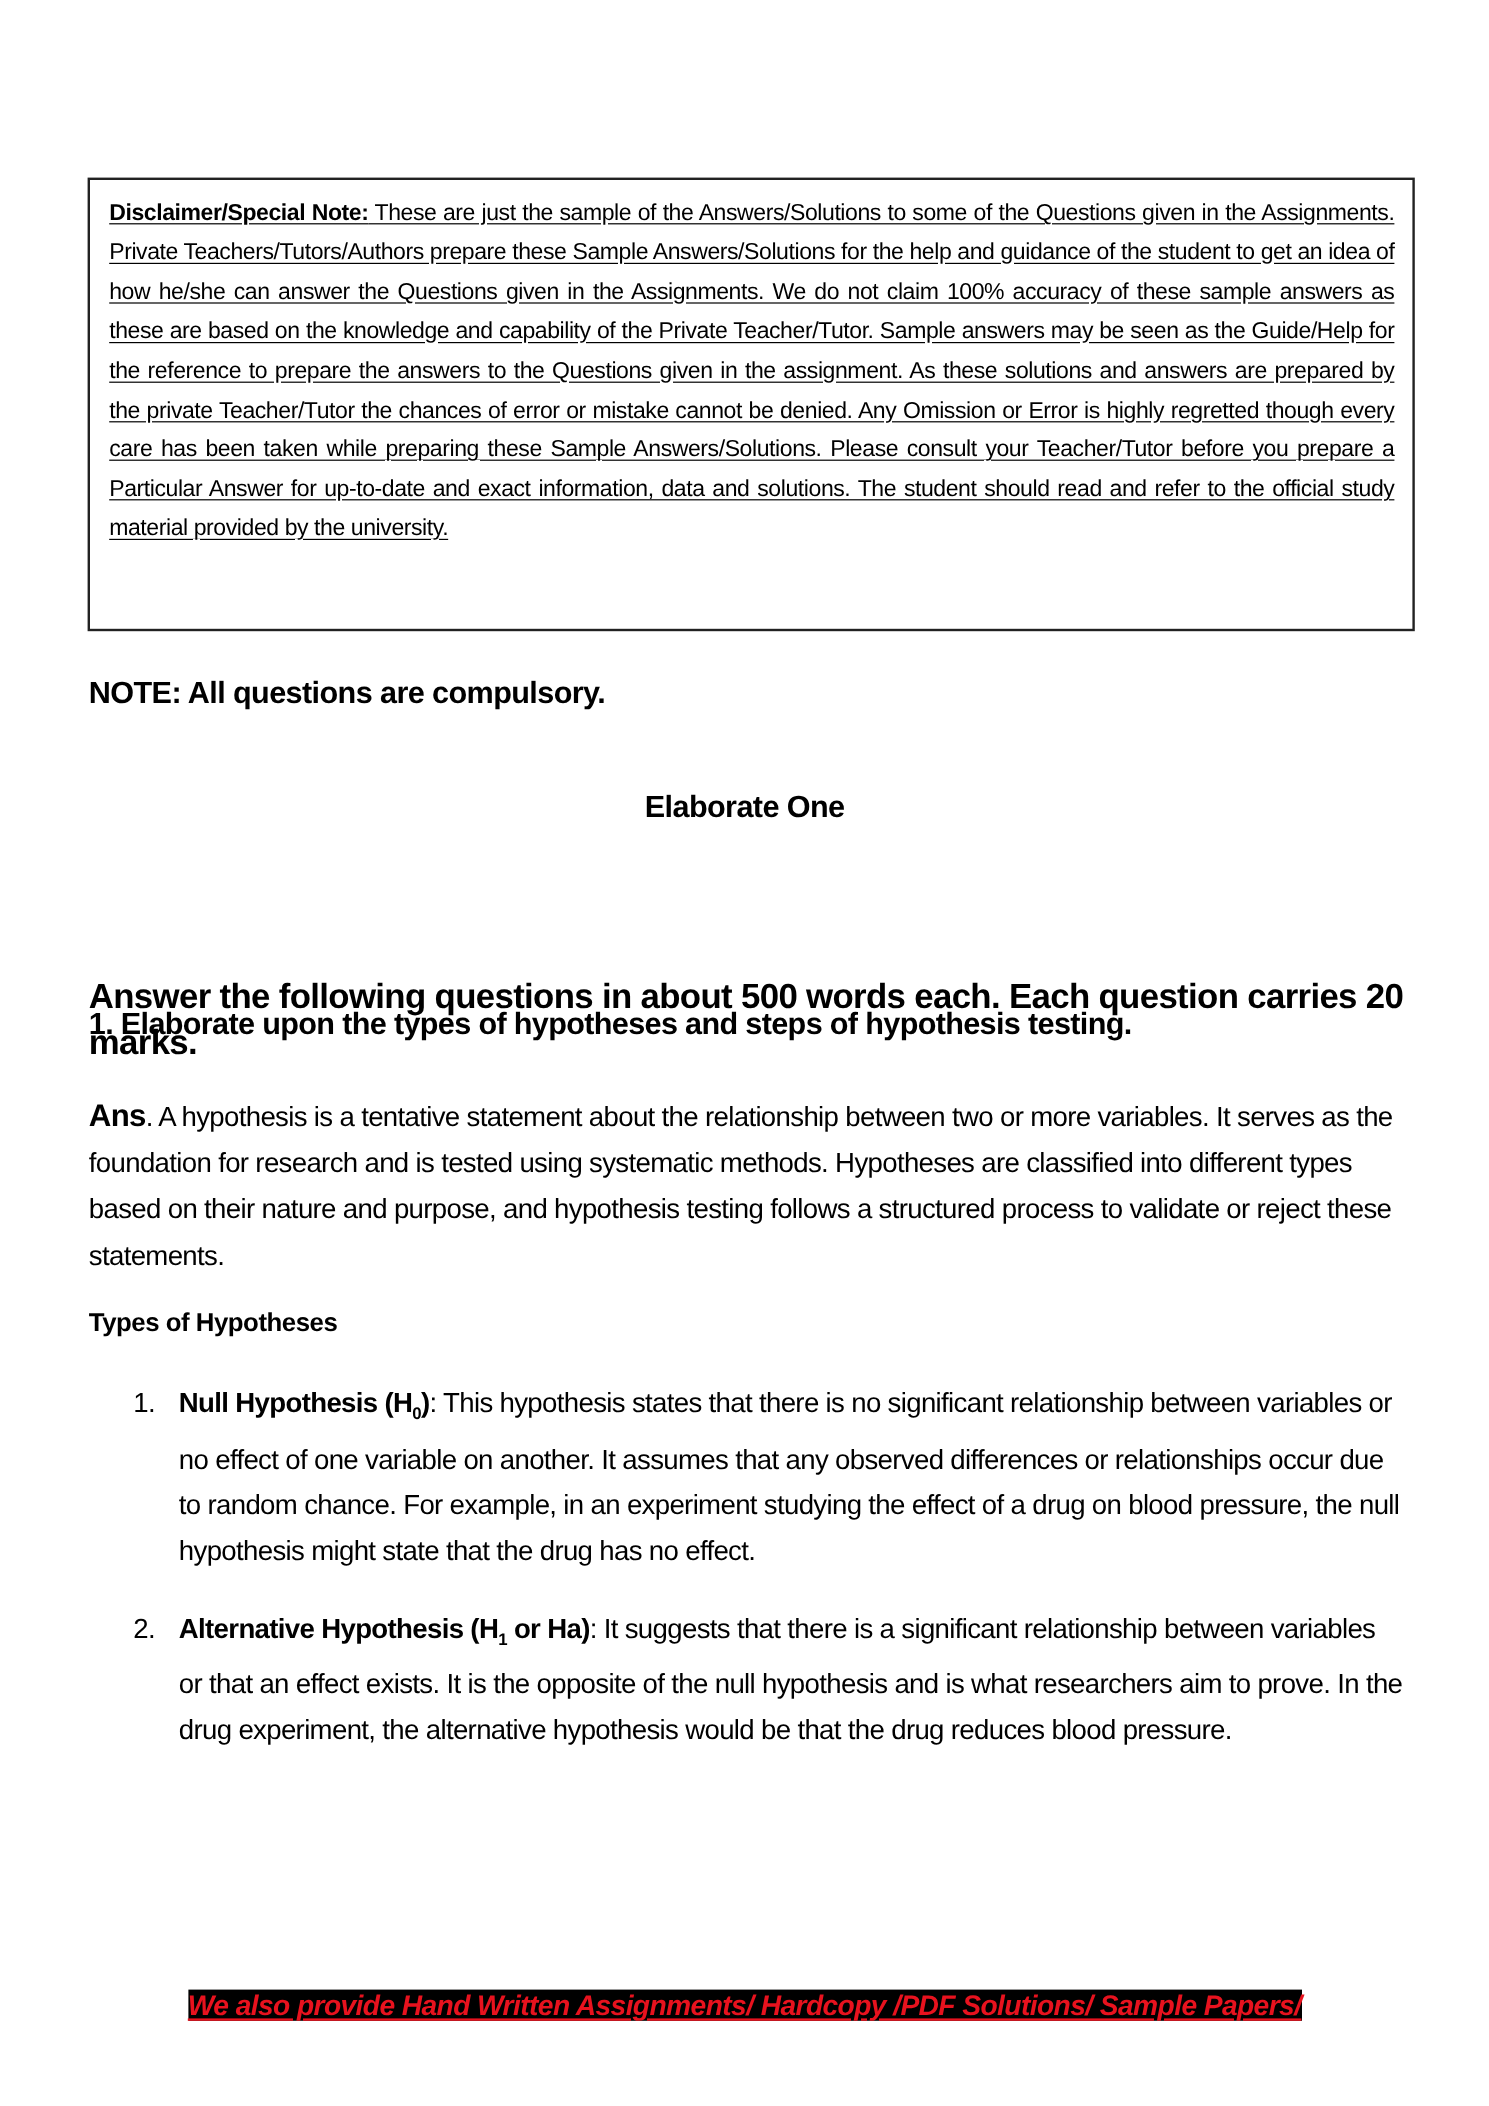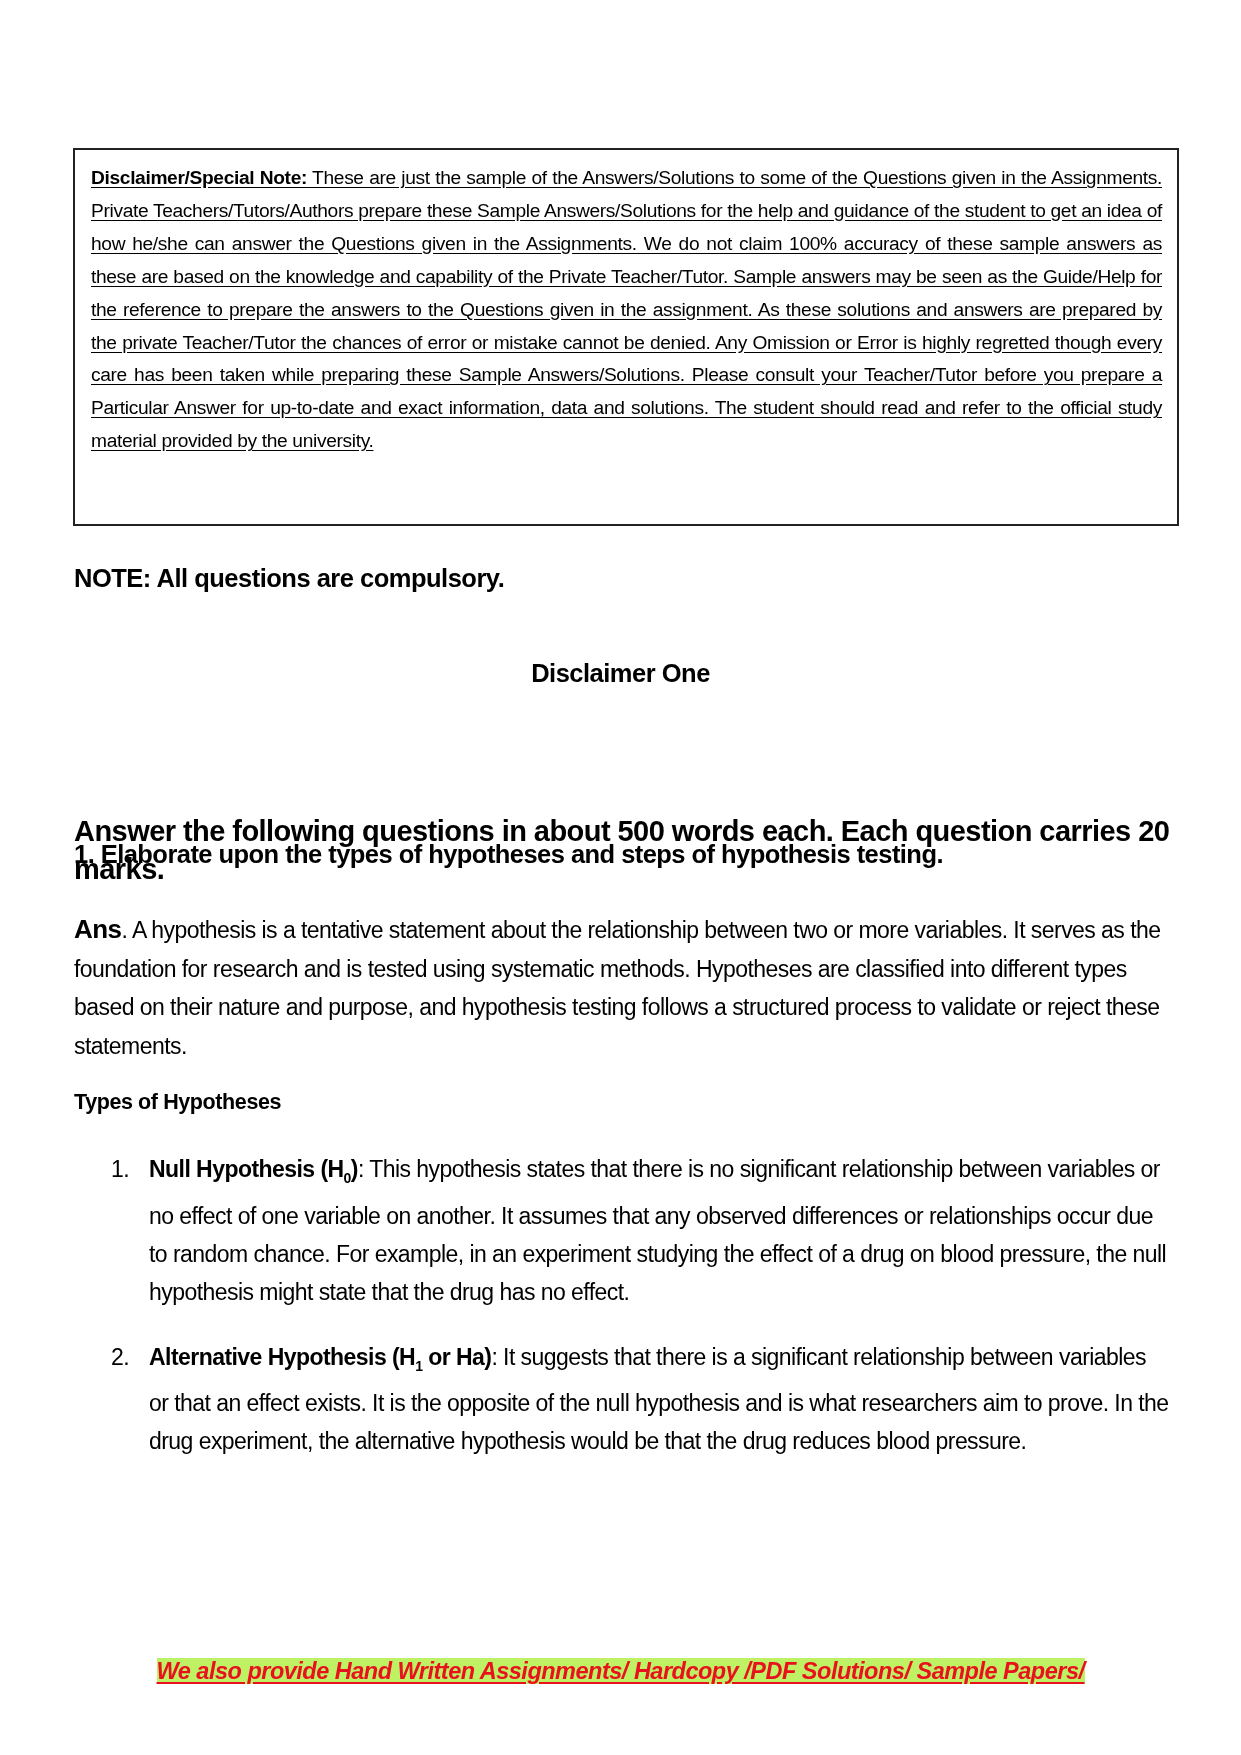--- a/index.html
+++ b/index.html
@@ -55,33 +55,33 @@
     }
     .hyp-num { position: absolute; left: 0; top: 0; }
     .hyp-term { font-weight: bold; }
     .hyp-term sub { font-size: 14px; }
     .footer {
       position: absolute; left: 0; width: 1241px; top: 1654px; text-align: center;
       font-size: 23.5px; font-weight: bold; font-style: italic; line-height: 34px;
       color: #e8121e; letter-spacing: -0.5px;
     }
     .footer span {
-      background: #bef264; text-decoration: underline; text-underline-offset: 3px;
+      background: #000000; text-decoration: underline; text-underline-offset: 3px;
     }
   </style>
 </head>
 <body>
 
 <div class="disclaimer-box">
   <div class="disclaimer-text"><b>Disclaimer/Special Note:</b><span> These are just the sample of the Answers/Solutions to some of the Questions given in the Assignments. Private Teachers/Tutors/Authors prepare these Sample Answers/Solutions for the help and guidance of the student to get an idea of how he/she can answer the Questions given in the Assignments. We do not claim 100% accuracy of these sample answers as these are based on the knowledge and capability of the Private Teacher/Tutor. Sample answers may be seen as the Guide/Help for the reference to prepare the answers to the Questions given in the assignment. As these solutions and answers are prepared by the private Teacher/Tutor the chances of error or mistake cannot be denied. Any Omission or Error is highly regretted though every care has been taken while preparing these Sample Answers/Solutions. Please consult your Teacher/Tutor before you prepare a Particular Answer for up-to-date and exact information, data and solutions. The student should read and refer to the official study material provided by the university.</span></div>
 </div>
 
 <div class="note">NOTE: All questions are compulsory.</div>
 
-<div class="assign-title">Disclaimer One</div>
+<div class="assign-title">Elaborate One</div>
 
 <div class="instructions">Answer the following questions in about 500 words each. Each question carries 20 marks.</div>
 
 <div class="question">1. Elaborate upon the types of hypotheses and steps of hypothesis testing.</div>
 
 <div class="answer"><span class="ans-label">Ans</span><span>. A hypothesis is a tentative statement about the relationship between two or more variables. It serves as the foundation for research and is tested using systematic methods. Hypotheses are classified into different types based on their nature and purpose, and hypothesis testing follows a structured process to validate or reject these statements.</span></div>
 
 <div class="types-heading">Types of Hypotheses</div>
 
 <ol class="hyp-list">

